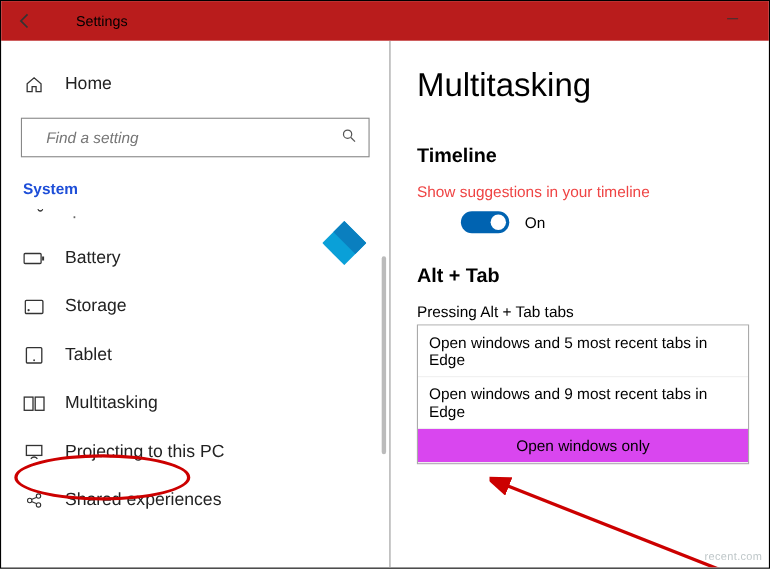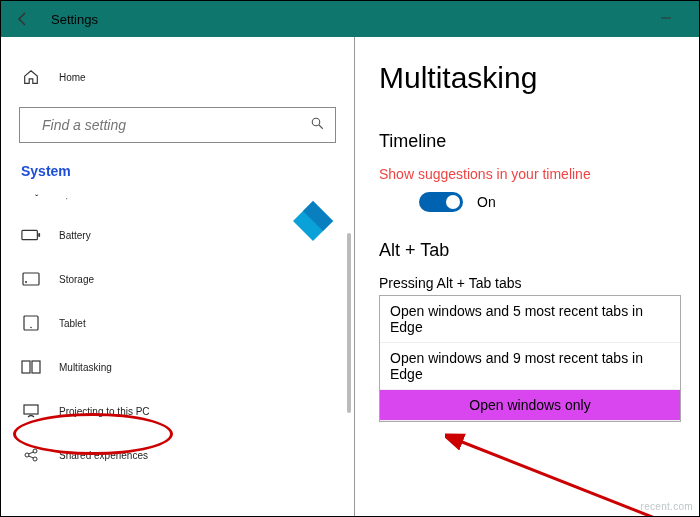--- a/index.html
+++ b/index.html
@@ -17,21 +17,22 @@
   .window {
     display: flex;
     flex-direction: column;
     height: 100%;
   }
   .titlebar {
     height: 36px;
     display: flex;
     align-items: center;
     padding: 0 10px;
-    background: #0f766e;
+    background: #b91c1c;
+    gap: 18px;
   }
   .titlebar .back {
     width: 24px;
     display: flex;
     justify-content: center;
     align-items: center;
     font-size: 18px;
     color: #333;
   }
   .titlebar .title {
@@ -59,21 +60,21 @@
     padding-top: 18px;
     position: relative;
   }
   .nav-item {
     display: flex;
     align-items: center;
     height: 44px;
     padding: 0 20px;
     gap: 18px;
     color: #222;
-    font-size: 10px;
+    font-size: 16px;
   }
   .nav-item .ico {
     width: 20px;
     height: 20px;
     display: flex;
     align-items: center;
     justify-content: center;
     color: #333;
   }
   .search-wrap {
@@ -131,21 +132,21 @@
     padding: 24px 18px 10px 24px;
     position: relative;
   }
   .main h1 {
     font-size: 30px;
     font-weight: 400;
     margin-bottom: 36px;
   }
   .main h2 {
     font-size: 18px;
-    font-weight: 400;
+    font-weight: 700;
     margin-bottom: 14px;
   }
   .setting-label {
     font-size: 14px;
     margin-bottom: 10px;
     color: #ef4444;
   }
   .toggle-row {
     display: flex;
     align-items: center;

